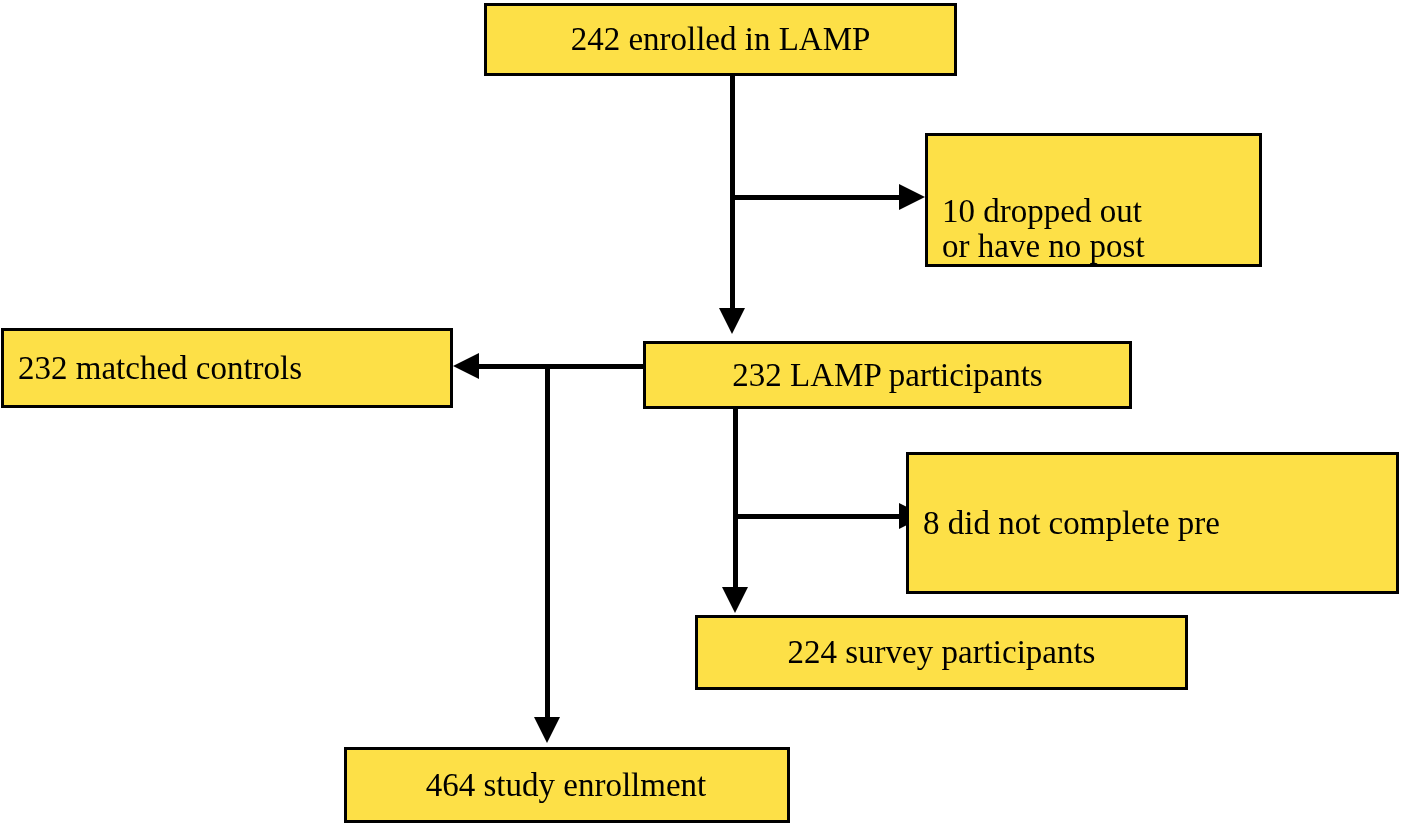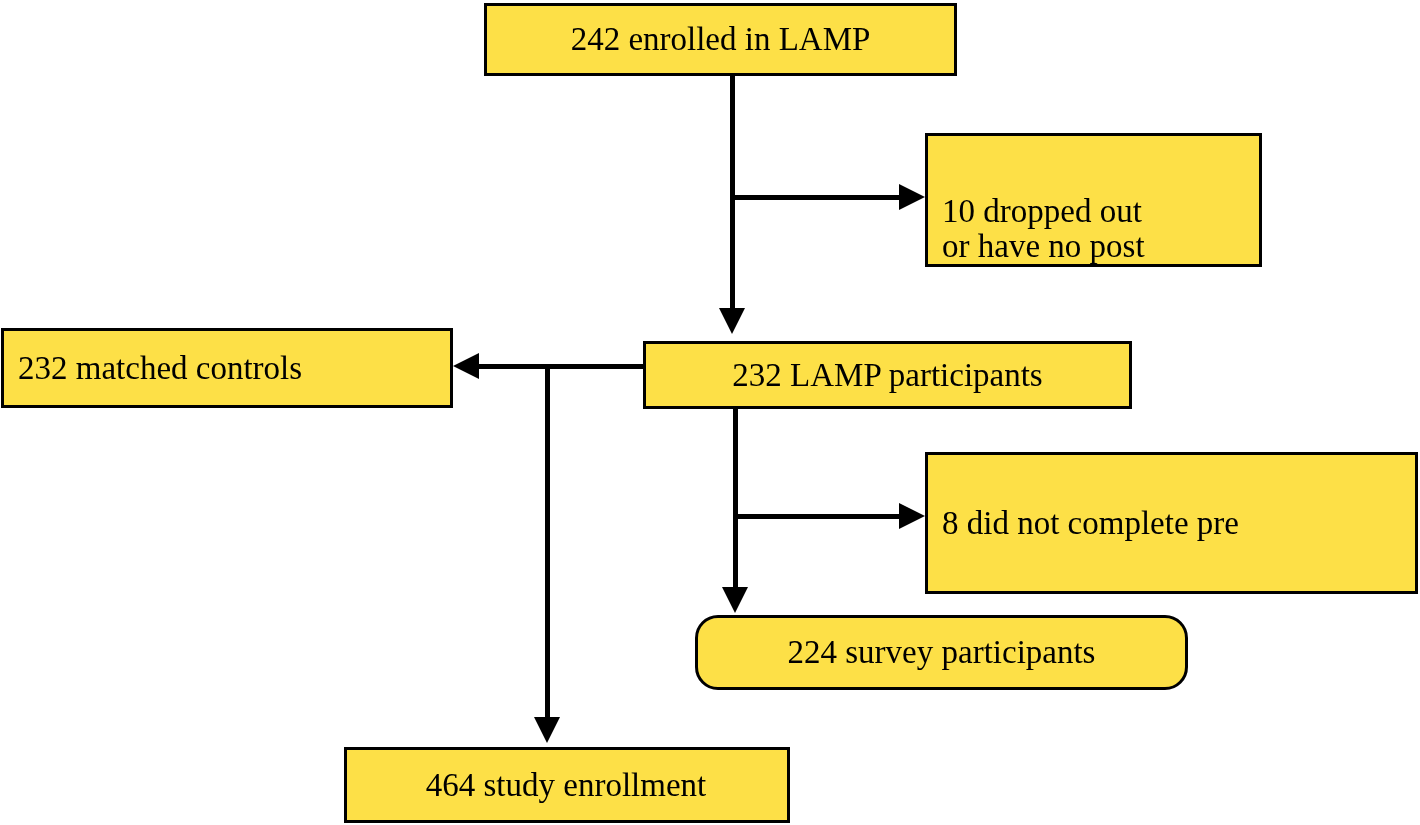--- a/index.html
+++ b/index.html
@@ -100,25 +100,25 @@
 
   <div class="conn vline" style="left:545px; top:364px; width:5px; height:355px;"></div>
   <div class="arrow arrow-down" style="left:534px; top:717px;"></div>
 
   <div class="conn vline" style="left:733px; top:403px; width:5px; height:186px;"></div>
   <div class="arrow arrow-down" style="left:722px; top:587px;"></div>
 
   <div class="conn hline" style="left:733px; top:514px; width:169px;"></div>
   <div class="arrow arrow-right" style="left:899px; top:503px;"></div>
 
-  <div class="node" style="left:925px; top:452px; width:493px; height:142px;">
+  <div class="node" style="left:906px; top:452px; width:493px; height:142px;">
     <span class="line">8 did not complete pre</span>
   </div>
 
-  <div class="node center-text" style="left:695px; top:615px; width:493px; height:75px;border-radius:23px;">
+  <div class="node center-text" style="left:695px; top:615px; width:493px; height:75px;">
     <span class="line">224 survey participants</span>
   </div>
 
   <div class="node center-text" style="left:344px; top:747px; width:446px; height:76px;padding-left:12px;">
     <span class="line">464 study enrollment</span>
   </div>
 
 </div>
 
 </body></html>

